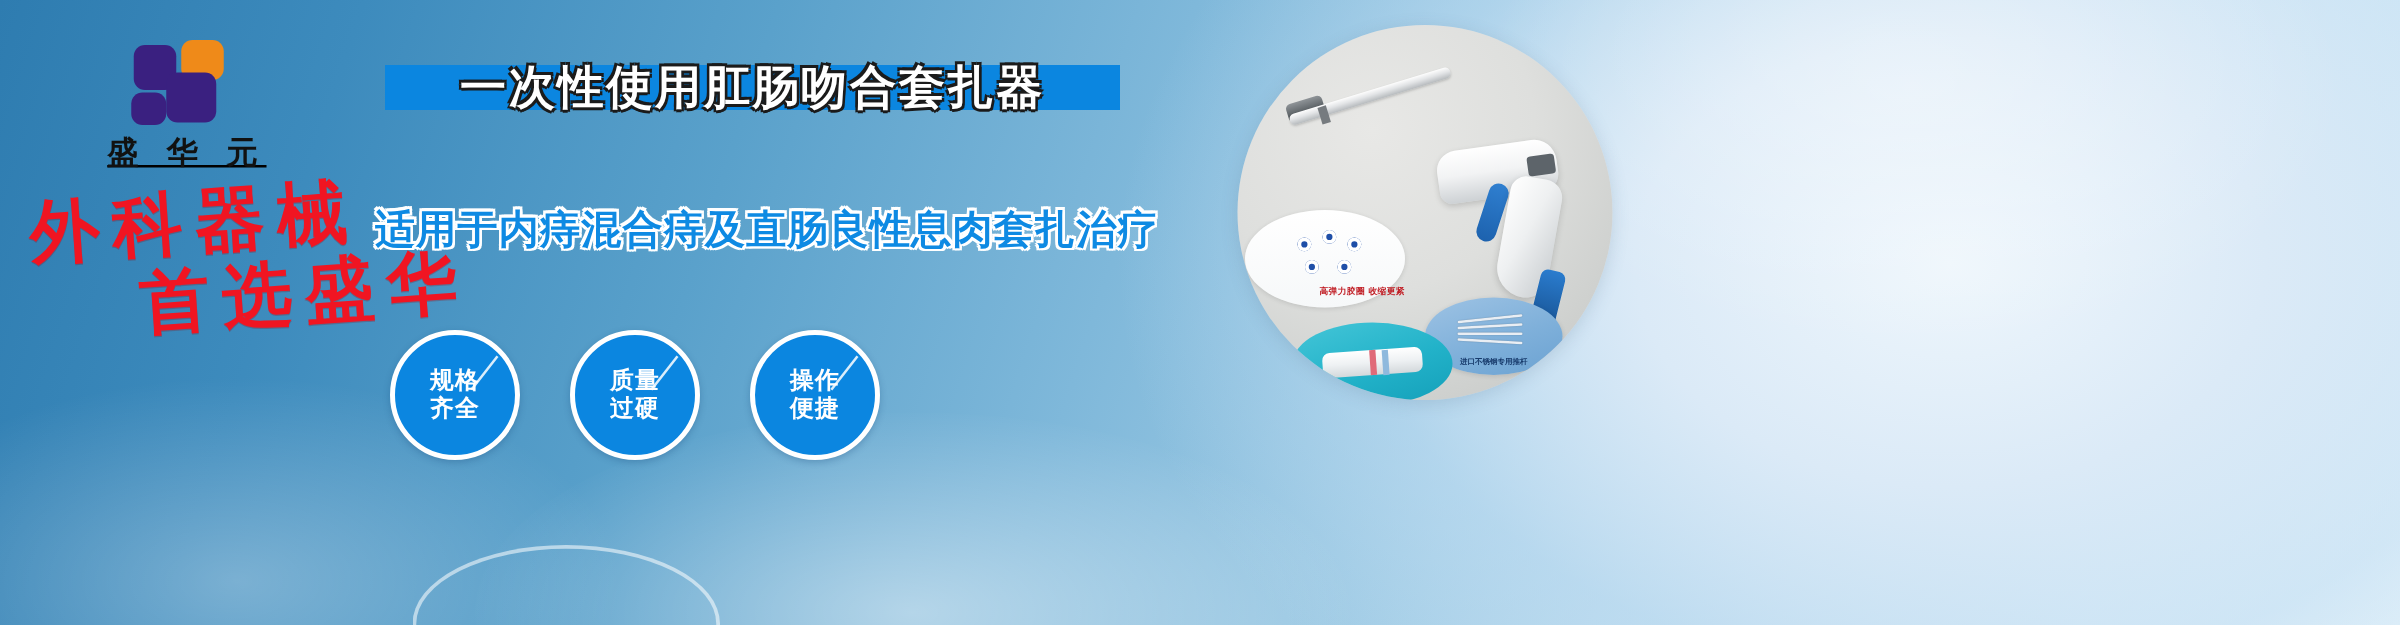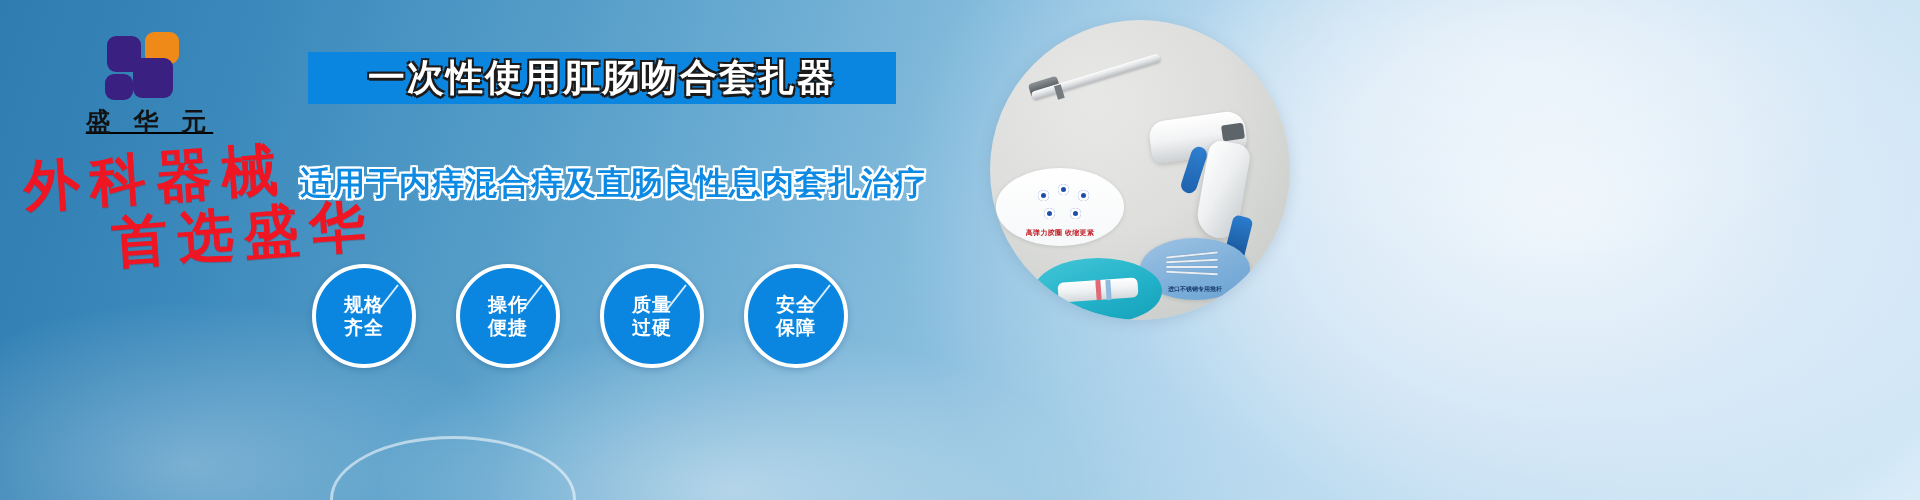--- a/index.html
+++ b/index.html
@@ -48,21 +48,21 @@
   .calli{position:absolute;color:#f01522;font-weight:700;white-space:nowrap;
     font-family:"DejaVu Serif","Liberation Serif",serif;
     text-shadow:0 1px 0 rgba(150,0,0,0.25);}
   .calli-1{left:24px;top:150px;font-size:56px;letter-spacing:10px;
     transform:rotate(-4deg);transform-origin:left center;}
   .calli-2{left:112px;top:206px;font-size:56px;letter-spacing:10px;
     transform:rotate(-4deg);transform-origin:left center;}
 
   
   .title-bar{
-    position:absolute;left:308px;top:52px;width:588px;height:52px;
+    position:absolute;left:308px;top:52px;width:588px;height:36px;
     background:#0b86e0;display:flex;align-items:center;justify-content:center;
   }
   .title-text{
     color:#ffffff;font-size:37px;font-weight:700;letter-spacing:2px;white-space:nowrap;
     text-shadow:
       -2px -2px 0 #1b1b1b, 2px -2px 0 #1b1b1b,
       -2px  2px 0 #1b1b1b, 2px  2px 0 #1b1b1b,
        0px  3px 0 #1b1b1b;
   }
 
@@ -143,21 +143,21 @@
   .inset-bands{
     position:absolute;left:6px;top:148px;width:128px;height:78px;border-radius:50%;
     background:linear-gradient(180deg,#ffffff 0%,#f6f8f9 100%);
     box-shadow:0 1px 4px rgba(0,0,0,0.12);
   }
   .band-dot{position:absolute;width:11px;height:11px;border-radius:50%;
     background:#1f4fa8;box-shadow:inset 0 0 0 3px #ffffff;}
   .bd1{left:42px;top:22px;} .bd2{left:62px;top:16px;} .bd3{left:82px;top:22px;}
   .bd4{left:48px;top:40px;} .bd5{left:74px;top:40px;}
   .inset-caption{
-    position:absolute;left:0;right:0;bottom:8px;text-align:center;
+    position:absolute;left:0;right:0;bottom:8px;text-align:right;
     color:#c01b22;font-size:7px;font-weight:700;letter-spacing:0.3px;white-space:nowrap;
   }
   
   .inset-needles{
     position:absolute;left:150px;top:218px;width:110px;height:62px;border-radius:50%;
     background:linear-gradient(160deg,#9ec3e4 0%,#7fb0da 55%,#6ba2d2 100%);
     box-shadow:0 1px 4px rgba(0,0,0,0.12);
   }
   .needle{position:absolute;width:52px;height:2px;background:#e9eef4;border-radius:1px;
     box-shadow:0 0 1px rgba(0,0,0,0.3);}
@@ -216,30 +216,26 @@
   </div>
 
   <div class="subtitle">适用于内痔混合痔及直肠良性息肉套扎治疗</div>
 
   <div class="badges">
     <div class="badge">
       <span class="badge-line">规格</span>
       <span class="badge-line">齐全</span>
     </div>
     <div class="badge">
+      <span class="badge-line">质量</span>
+      <span class="badge-line">过硬</span>
+    </div>
+    <div class="badge">
       <span class="badge-line">操作</span>
       <span class="badge-line">便捷</span>
-    </div>
-    <div class="badge">
-      <span class="badge-line">质量</span>
-      <span class="badge-line">过硬</span>
-    </div>
-    <div class="badge">
-      <span class="badge-line">安全</span>
-      <span class="badge-line">保障</span>
     </div>
   </div>
 
   <div class="photo">
     <span class="barrel-tip"></span>
     <span class="gun-barrel"></span>
     <span class="barrel-band"></span>
     <span class="gun-head"></span>
     <span class="gun-dots"></span>
     <span class="gun-trigger"></span>

